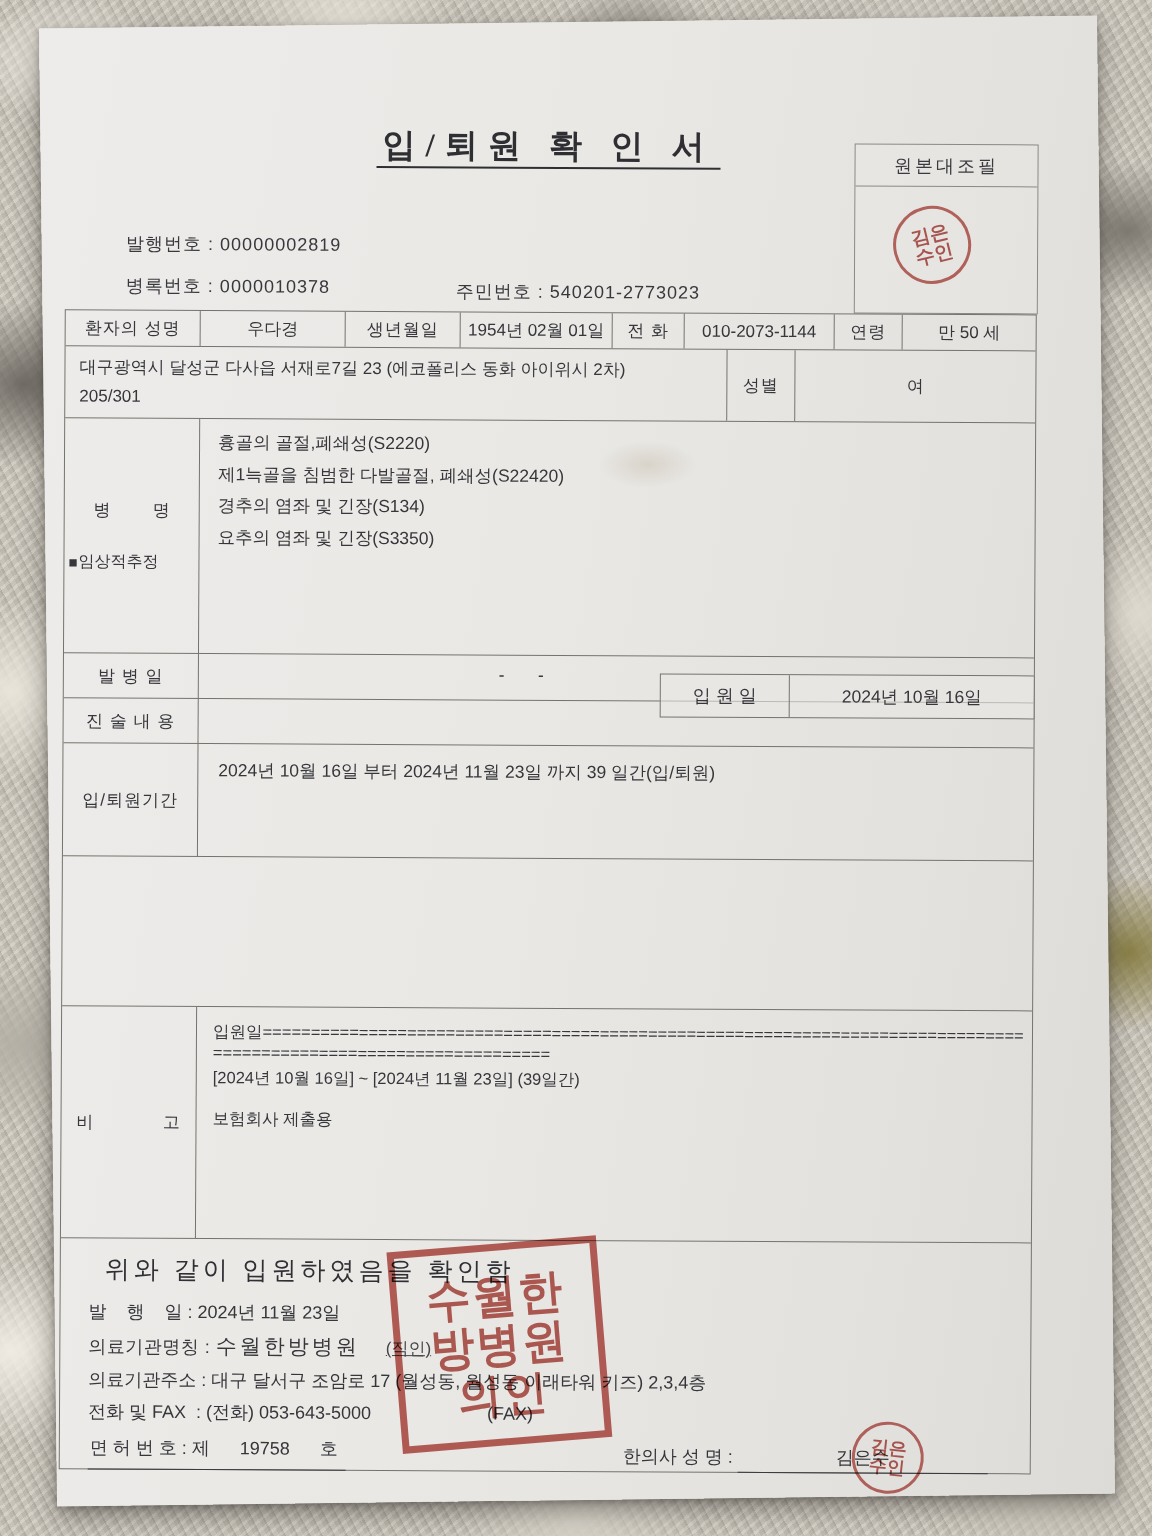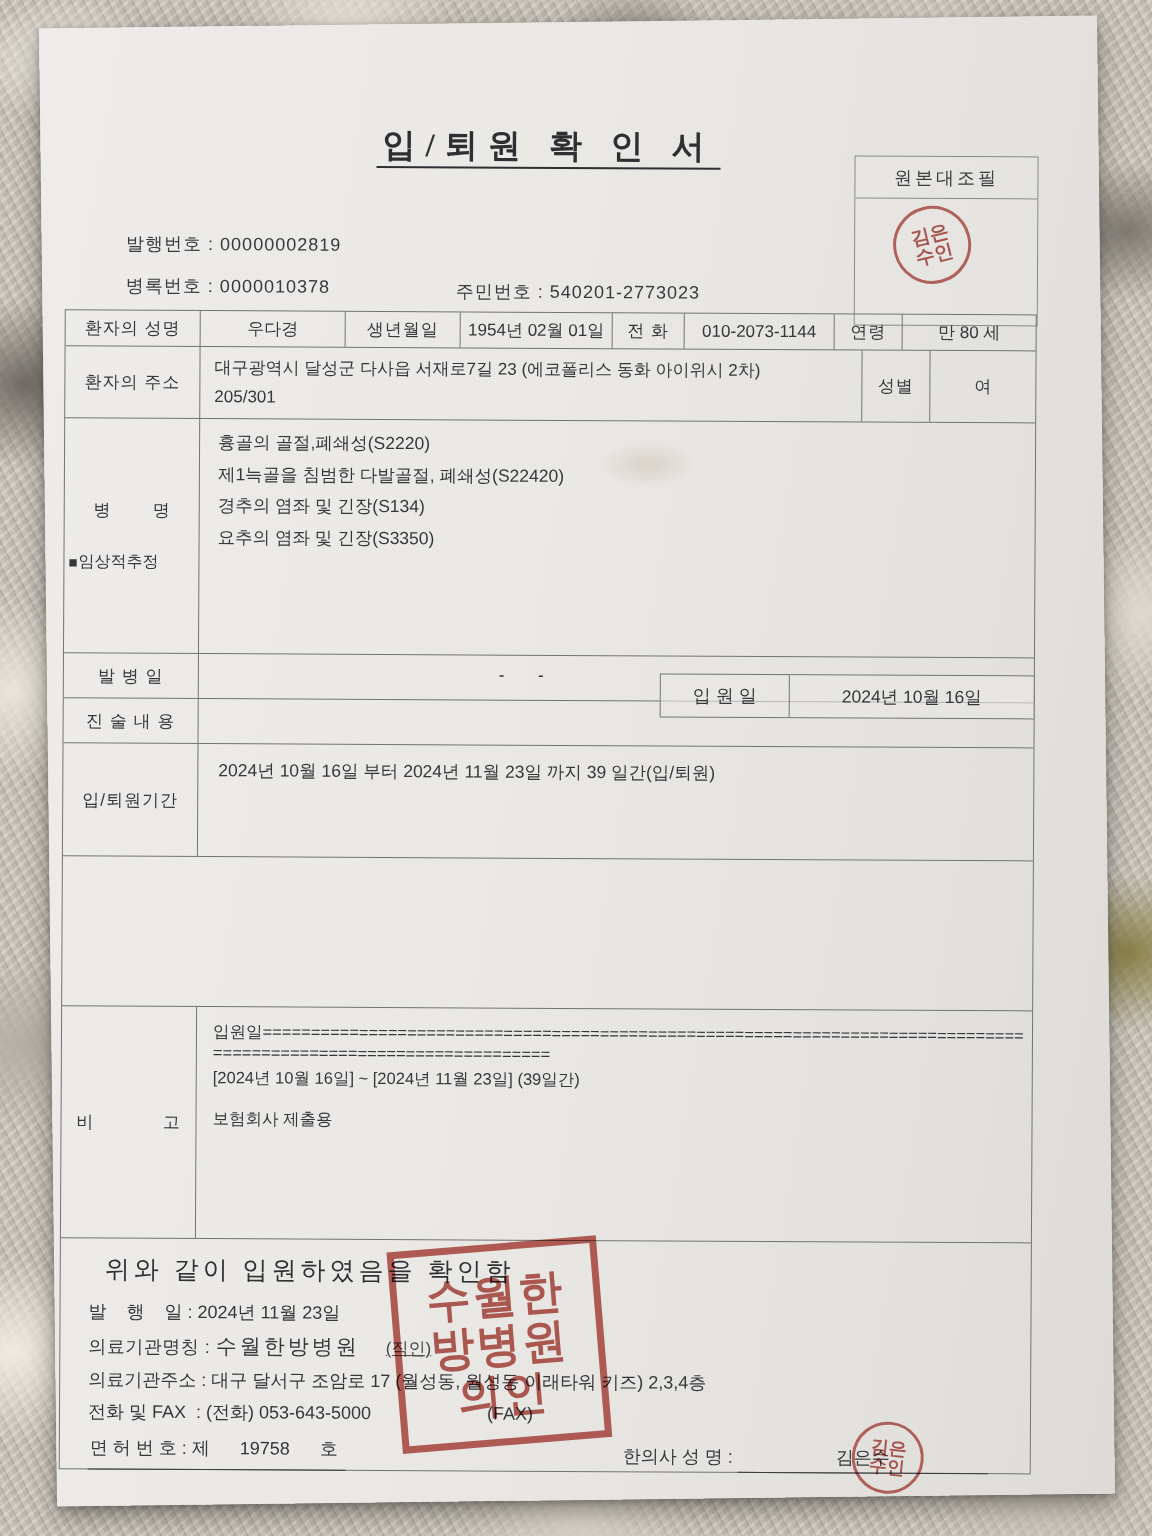--- a/index.html
+++ b/index.html
@@ -35,21 +35,21 @@
   }
   .inner{position:absolute;inset:0;transform:rotate(1.0deg);transform-origin:50% 40%;}
   
   .doc-title{
     position:absolute;top:102px;left:0;width:1000px;text-align:center;
     font-size:33px;font-weight:bold;letter-spacing:10px;color:#2e2e33;
     font-family:"Liberation Serif","DejaVu Serif",serif;
   }
   .doc-title span{border-bottom:2.5px solid #2e2e33;padding:0 6px 3px 6px;white-space:pre;}
   .verify-box{
-    position:absolute;right:68px;top:132px;width:182px;height:168px;
+    position:absolute;right:68px;top:120px;width:182px;height:168px;
     border:1px solid #8a8a84;background:rgba(255,255,255,.08);
   }
   .verify-box .vb-label{
     display:block;text-align:center;font-size:18px;letter-spacing:3px;
     padding:9px 0 8px 0;border-bottom:1px solid #8a8a84;color:#3a3a3f;white-space:pre;
   }
   .num-line{position:absolute;font-size:18px;letter-spacing:1px;color:#38383d;white-space:pre;}
   #issue-line{left:78px;top:212px;}
   #record-line{left:78px;top:254px;}
   #resident-line{left:408px;top:258px;}
@@ -136,25 +136,24 @@
     <div class="grid">
 
       <div class="row" style="height:36px;">
         <div class="cell lab c-label">환자의 성명</div>
         <div class="cell val" style="width:145px;flex:none;">우다경</div>
         <div class="cell lab" style="width:115px;flex:none;">생년월일</div>
         <div class="cell val" style="width:152px;flex:none;">1954년 02월 01일</div>
         <div class="cell lab" style="width:72px;flex:none;">전 화</div>
         <div class="cell val" style="width:150px;flex:none;">010-2073-1144</div>
         <div class="cell lab" style="width:68px;flex:none;">연령</div>
-        <div class="cell val" style="flex:1;">만 80 세</div>
+        <div class="cell val" style="flex:1;">만 50 세</div>
       </div>
 
       <div class="row" style="height:72px;">
-        <div class="cell lab c-label">환자의 주소</div>
         <div class="cell left" style="width:662px;flex:none;padding-right:60px;line-height:1.7;">대구광역시 달성군 다사읍 서재로7길 23 (에코폴리스 동화 아이위시 2차) 205/301</div>
         <div class="cell lab" style="width:68px;flex:none;">성별</div>
         <div class="cell val" style="flex:1;">여</div>
       </div>
 
       <div class="row" style="height:235px;">
         <div class="cell c-label diag-label-col">
           <span class="diag-name">병      명</span>
           <span class="clinical">
             <span class="sq">■</span>

